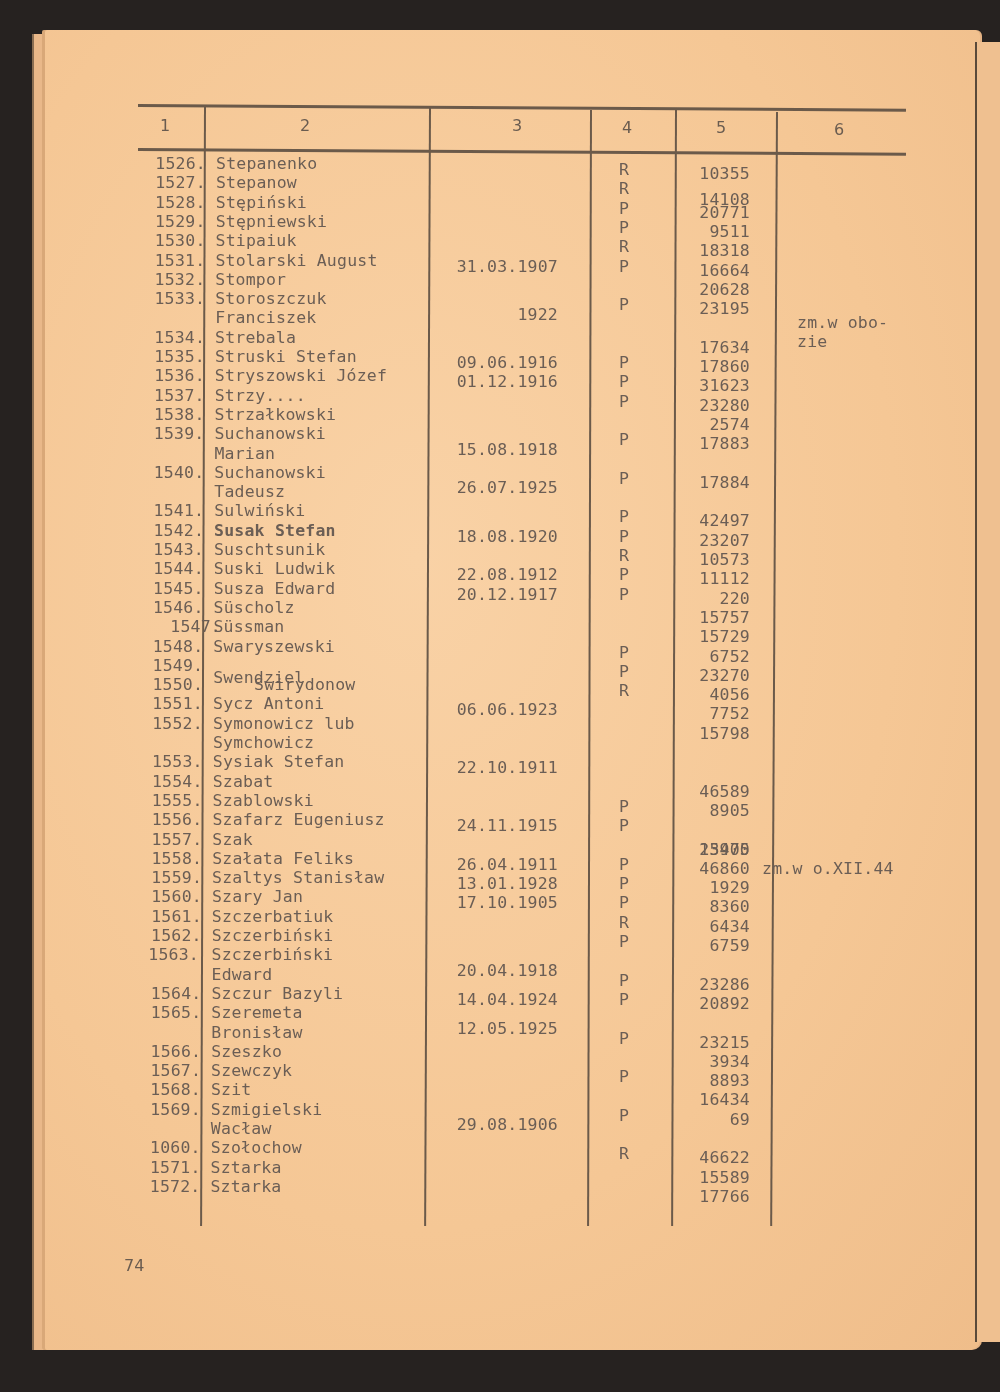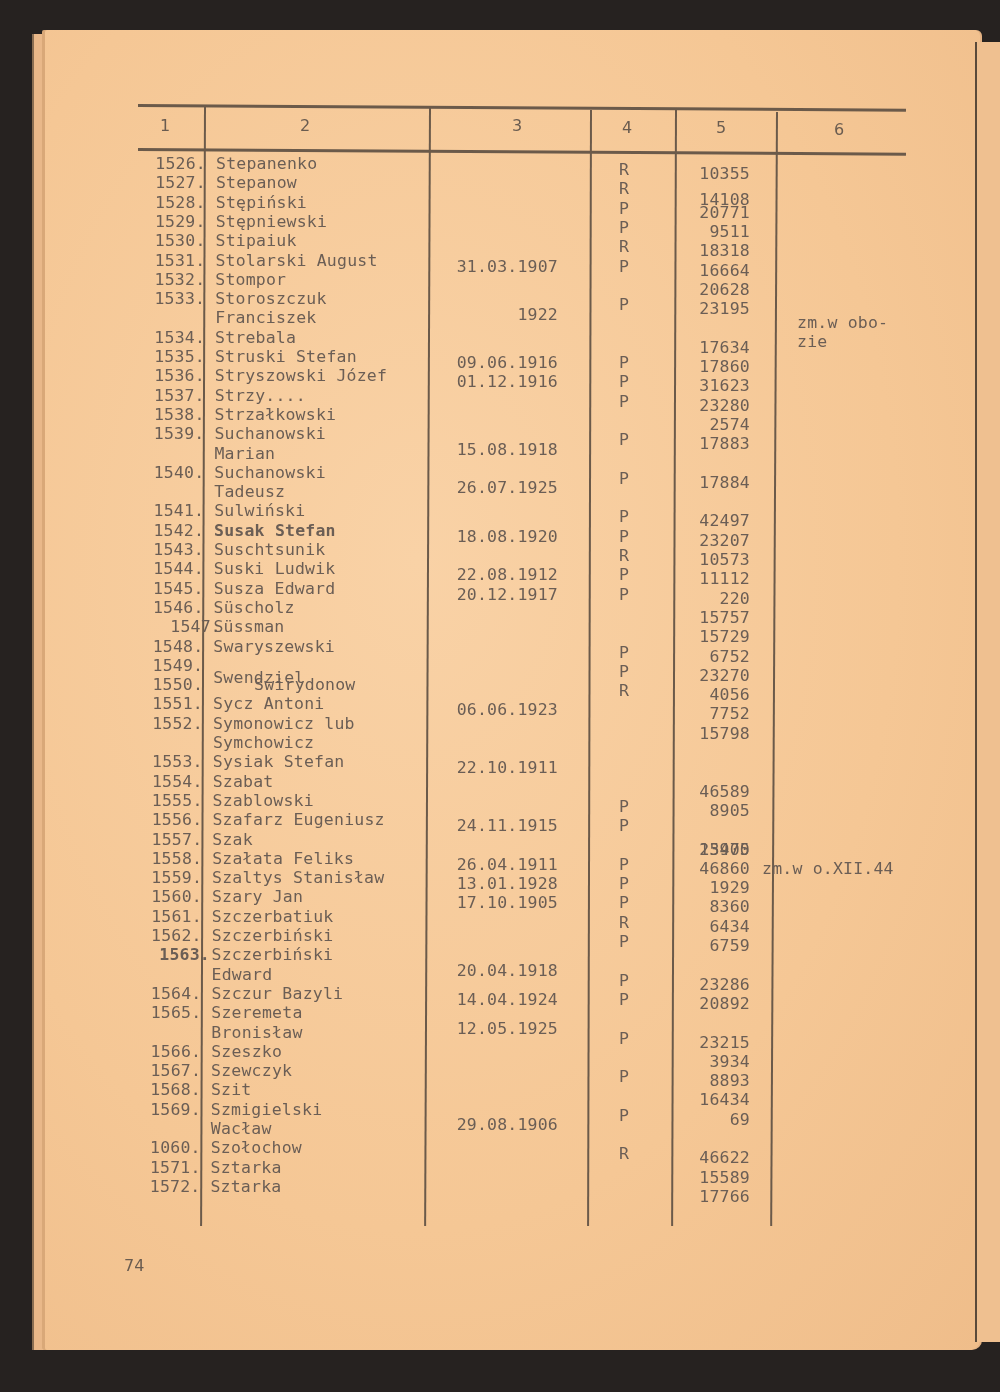--- a/index.html
+++ b/index.html
@@ -295,21 +295,21 @@
         <div class="cell typ" style="left: 614px; top: 912.7px;">R</div>
         <div class="cell val" style="left: 670px; top: 916.7px;">6434</div>
       </div>
       <div>
         <div class="cell num" style="left: 127.68px; top: 926px;">1562.</div>
         <div class="cell " style="left: 211.68px; top: 926px;">Szczerbiński</div>
         <div class="cell typ" style="left: 614px; top: 932px;">P</div>
         <div class="cell val" style="left: 670px; top: 936px;">6759</div>
       </div>
       <div>
-        <div class="cell num" style="left: 136px; top: 945.3px; font-weight: bold;">1563.</div>
+        <div class="cell num" style="left: 125px; top: 945.3px;">1563.</div>
         <div class="cell " style="left: 211.56px; top: 945.3px;">Szczerbiński</div>
         <div class="cell " style="left: 211.56px; top: 964.6px;">Edward</div>
         <div class="cell date" style="left: 418px; top: 960.95px;">20.04.1918</div>
         <div class="cell typ" style="left: 614px; top: 970.6px;">P</div>
         <div class="cell val" style="left: 670px; top: 974.6px;">23286</div>
       </div>
       <div>
         <div class="cell num" style="left: 127.44px; top: 983.9px;">1564.</div>
         <div class="cell " style="left: 211.44px; top: 983.9px;">Szczur Bazyli</div>
         <div class="cell date" style="left: 418px; top: 989.9px;">14.04.1924</div>

